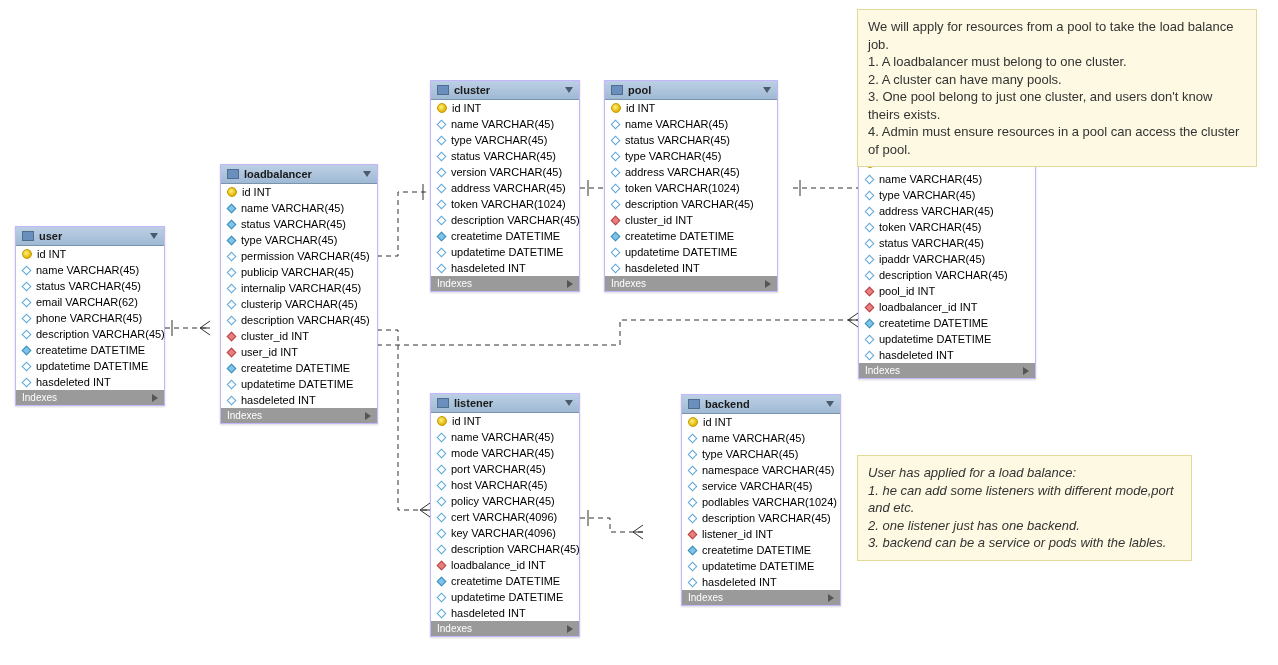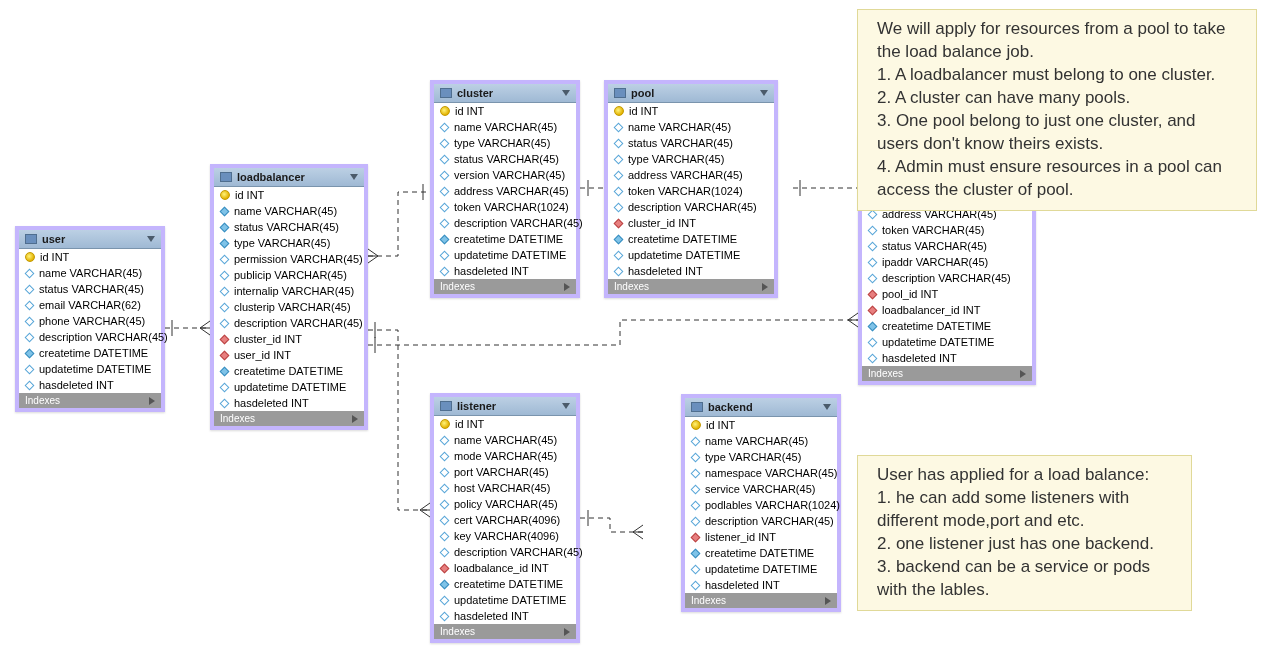--- a/index.html
+++ b/index.html
@@ -12,21 +12,21 @@
     width: 1278px;
     height: 665px;
   }
   .canvas {
     position: relative;
     width: 1278px;
     height: 665px;
   }
   .table {
     position: absolute;
-    border: 4px solid #c4b5fd;
+    border: 1px solid #c4b5fd;
     background: #fff;
     box-shadow: 0 1px 2px rgba(0,0,0,.15);
   }
   .table-header {
     display: flex;
     align-items: center;
     background: linear-gradient(#bcd0e4, #9fb9d4);
     border-bottom: 1px solid #7a94ad;
     padding: 3px 6px;
     font-weight: bold;
@@ -102,22 +102,22 @@
   .indexes .idx-caret {
     width: 0; height: 0;
     border-top: 4px solid transparent;
     border-bottom: 4px solid transparent;
     border-left: 6px solid #555;
   }
   .note {
     position: absolute;
     background: #fdf9e3;
     border: 1px solid #e0d998;
-    padding: 8px 19px;
-    font-size: 17px;
+    padding: 8px 10px;
+    font-size: 13px;
     line-height: 1.35;
     color: #333;
   }
   svg.connectors {
     position: absolute;
     left: 0; top: 0;
     width: 1278px;
     height: 665px;
     pointer-events: none;
   }
@@ -238,21 +238,21 @@
           <span class="col-icon regular"></span>
           <span>hasdeleted INT</span>
         </div>
       </div>
     <div class="indexes">
       <span>Indexes</span>
       <span class="idx-caret"></span>
     </div>
   </div>
 
-  <div class="table" style="left:210px; top:164px; width:158px;">
+  <div class="table" style="left:220px; top:164px; width:158px;">
     <div class="table-header">
       <span class="hdr-icon"></span>
       <span class="hdr-title">loadbalancer</span>
       <span class="hdr-caret"></span>
     </div>
     <div>
         <div class="col">
           <span class="col-icon pk"></span>
           <span>id INT</span>
         </div>
@@ -622,20 +622,20 @@
   </div>
 
   <div class="note" style="left:857px; top:9px; width:400px;">
     <div>We will apply  for resources from a pool to take the load balance job.</div>
     <div>1. A loadbalancer must belong to one cluster.</div>
     <div>2. A cluster can have many pools.</div>
     <div>3. One pool belong to just one cluster,  and users don't know theirs exists.</div>
     <div>4. Admin must ensure resources in a pool can access the cluster of pool.</div>
   </div>
 
-  <div class="note" style="left:857px; top:455px; width:335px;">
+  <div class="note" style="left:857px; top:455px; width:335px;font-style:italic;">
     <div>User has applied for a load balance:</div>
     <div>1. he can add some listeners with different mode,port and etc.</div>
     <div>2. one listener just has one backend.</div>
     <div>3. backend can be a service or pods with the lables.</div>
   </div>
 
 </div>
 
 </body></html>

